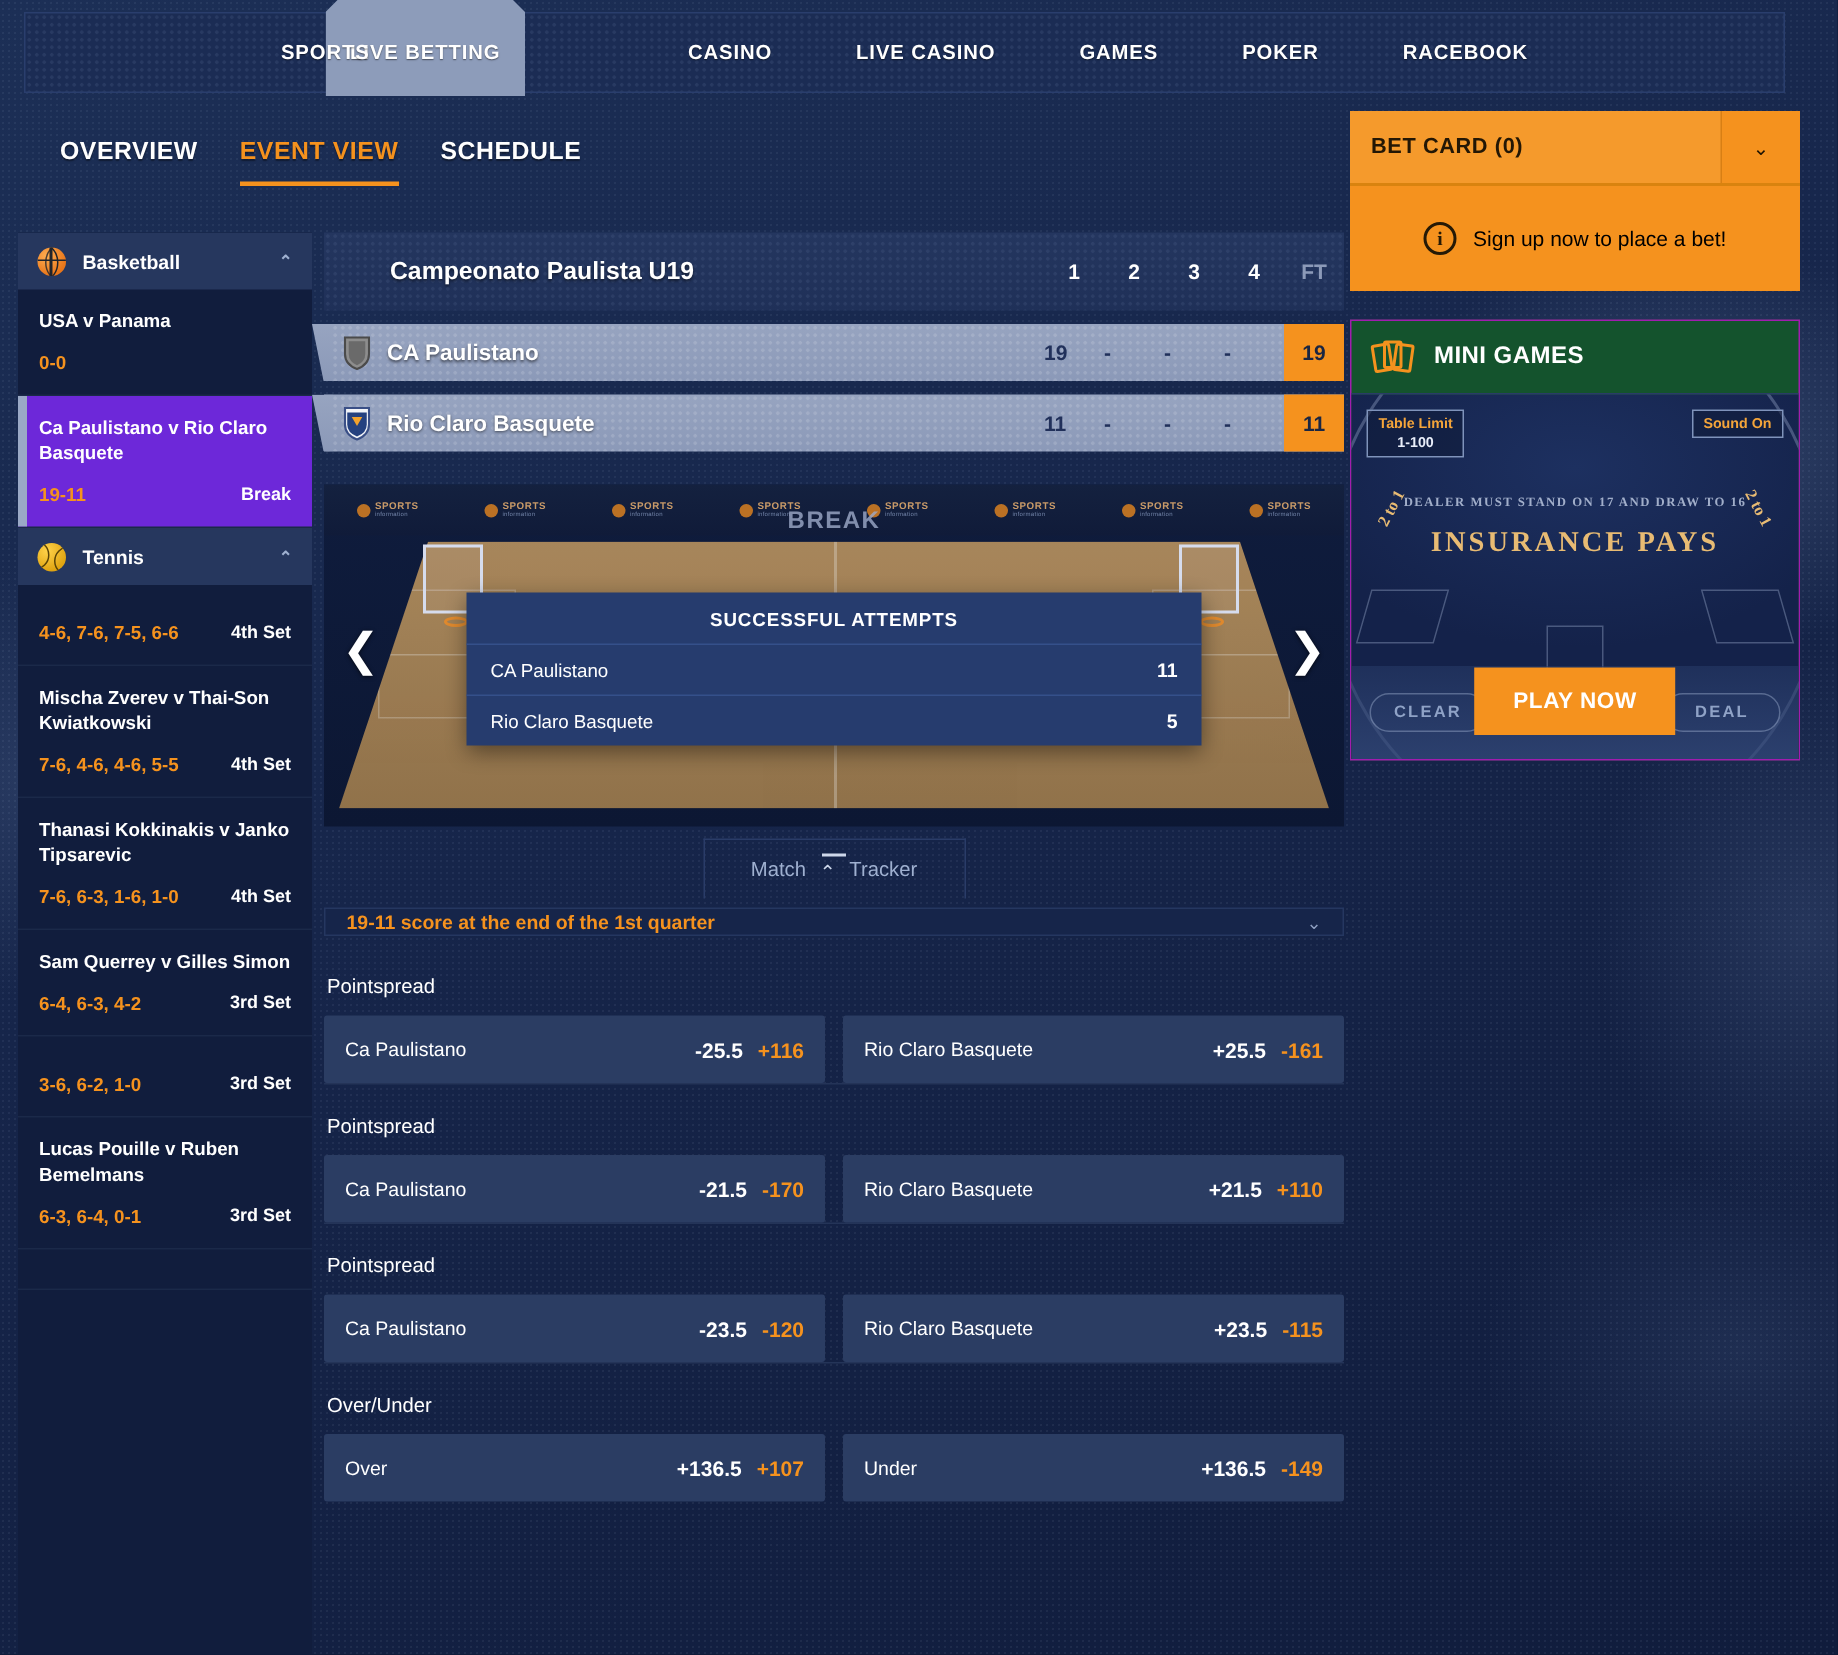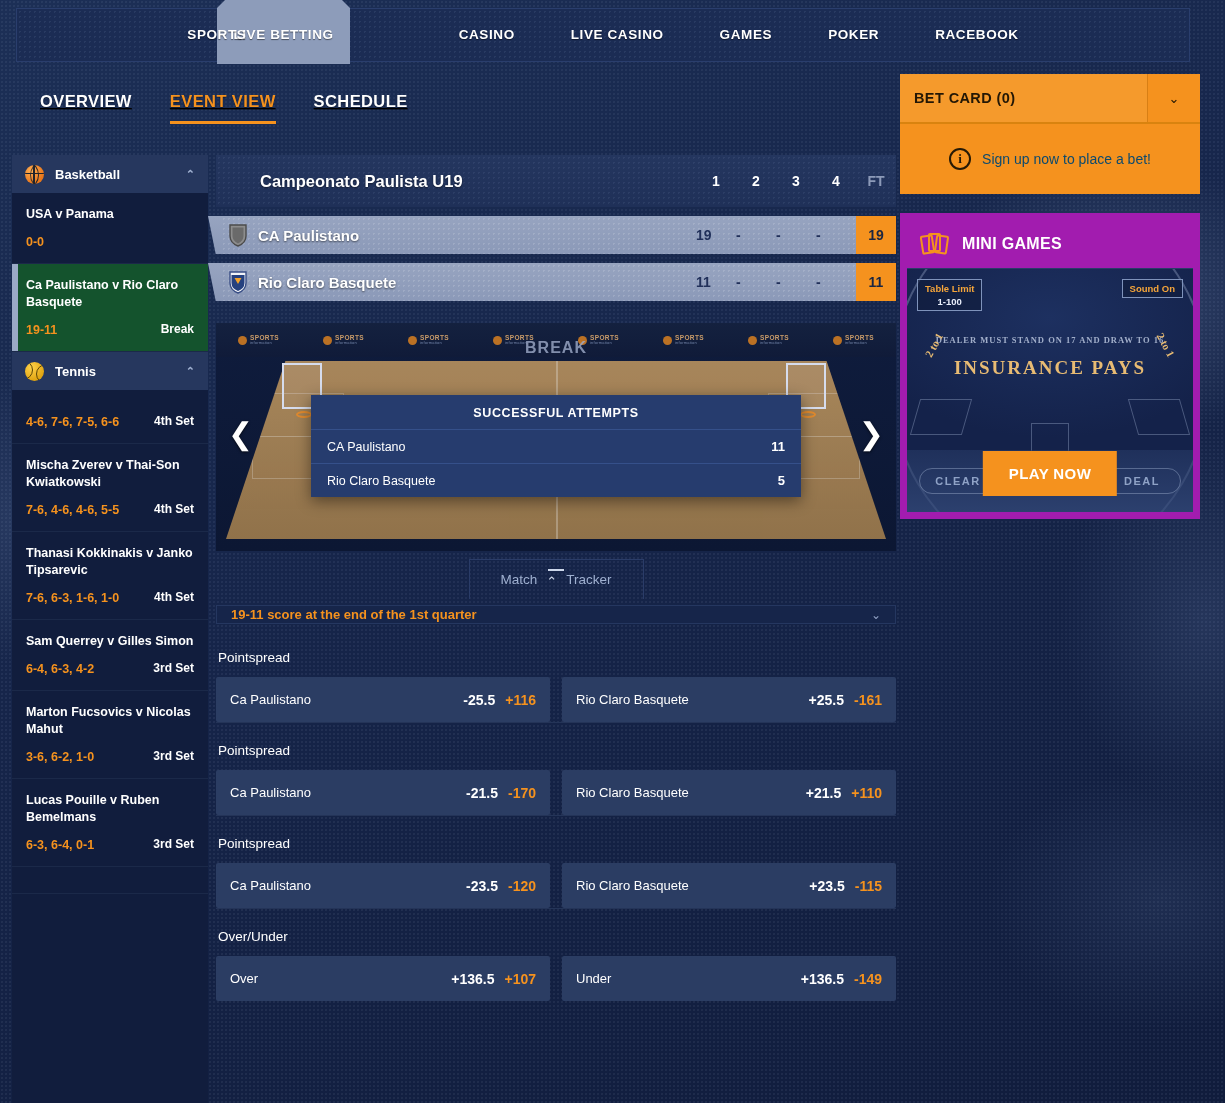--- a/index.html
+++ b/index.html
@@ -50,21 +50,21 @@
   }
   .nav-item.active {
     position: absolute; left: 200px; top: -9px;
     height: 64px; line-height: 70px;
     background: #8d9cba; color: #fff;
     width: 133px; text-align: center; padding: 0;
     clip-path: polygon(0 8px, 8px 0, calc(100% - 8px) 0, 100% 8px, 100% 100%, 0 100%);
   }
 
   
-  .subnav { position:absolute; left: 40px; top: 92px; display: flex; gap: 38px; align-items: flex-start; text-decoration: underline; }
+  .subnav { position:absolute; left: 40px; top: 92px; display: flex; gap: 28px; align-items: flex-start; }
   .subnav-item {
     color: #fff; font-size: 16.5px; font-weight: bold; letter-spacing:.4px;
     cursor: pointer; padding-bottom: 10px; text-shadow: 0 1px 1px rgba(0,0,0,.4);
   }
   .subnav-item.active { color: #f5921e; border-bottom: 3px solid #f5921e; }
 
   
   .sidebar {
     position:absolute; left: 12px; top: 155px; width: 196px; height: 948px;
     background: #111d3d; overflow: hidden;
@@ -93,21 +93,21 @@
     background: radial-gradient(circle at 34% 28%, #ffd24a, #e0a411 72%);
     overflow:hidden;
   }
   .tennisball .tarc{position:absolute; width:20px;height:20px;border:1.8px solid #5a4406;border-radius:50%; left:-12px; top:-2px;}
   .tennisball .tarc2{position:absolute; width:20px;height:20px;border:1.8px solid #5a4406;border-radius:50%; right:-12px; top:2px;}
 
   .ev {
     padding: 13px 14px 13px 14px; border-bottom: 1px solid #1b2949;
     cursor:pointer; position:relative;
   }
-  .ev.selected { background:#14532d; }
+  .ev.selected { background:#6d28d9; }
   .ev.selected::before{
     content:""; position:absolute; left:0; top:0; bottom:0; width:6px; background:#9aa9c6;
   }
   .ev-title { color:#fff; font-size: 12.5px; font-weight:bold; line-height:17px; }
   .ev-meta { display:flex; justify-content:space-between; align-items:flex-start; margin-top:11px; gap:6px;}
   .ev-score { color:#f5921e; font-size:12.5px; font-weight:bold; line-height:16px; max-width:105px;}
   .ev-status { color:#fff; font-size:12px; font-weight:bold; white-space:nowrap; }
 
   
   .center { position:absolute; left:216px; top:155px; width:680px; }
@@ -257,23 +257,23 @@
   }
   .betcard-body{
     border-top:2px solid #d9830f;
     height:72px; display:flex; align-items:center; justify-content:center; gap:11px;
   }
   .betcard-body .info{
     width:22px;height:22px;border:2px solid #261a06;border-radius:50%;
     display:flex;align-items:center;justify-content:center;color:#261a06;
     font-size:13px;font-weight:bold;font-family:"Liberation Serif",serif;flex:none;
   }
-  .betcard-body .msg{ color:#0c4a6e; font-size:14px; }
-
-  .minigames{ margin-top: 19px; background:#a21caf; border:7px solid #a21caf; }
+  .betcard-body .msg{ color:#000000; font-size:14px; }
+
+  .minigames{ margin-top: 19px; background:#14532d; border:1px solid #a21caf; }
   .mg-head{ height:48px; display:flex; align-items:center; gap:13px; padding: 0 14px; }
   .mg-head .ttl{ color:#fff; font-size:16px; font-weight:bold; letter-spacing:.3px;}
   .cards-icon{ width:28px; height:24px; position:relative; flex:none;}
   .cards-icon i{
     position:absolute; width:13px; height:19px; border:2px solid #f5921e; border-radius:2px; display:block;
   }
   .cards-icon i:nth-child(1){ left:0; top:3px; transform: rotate(-9deg); }
   .cards-icon i:nth-child(2){ left:7px; top:1px; }
   .cards-icon i:nth-child(3){ left:14px; top:3px; transform: rotate(8deg); }
 
@@ -407,21 +407,20 @@
       </div>
     </div>
     <div class="ev">
       <div class="ev-title">Sam Querrey v Gilles Simon</div>
       <div class="ev-meta">
         <div class="ev-score">6-4, 6-3, 4-2</div>
         <div class="ev-status">3rd Set</div>
       </div>
     </div>
     <div class="ev">
-      <div class="ev-title">Marton Fucsovics v Nicolas Mahut</div>
       <div class="ev-meta">
         <div class="ev-score">3-6, 6-2, 1-0</div>
         <div class="ev-status">3rd Set</div>
       </div>
     </div>
     <div class="ev">
       <div class="ev-title">Lucas Pouille v Ruben Bemelmans</div>
       <div class="ev-meta">
         <div class="ev-score">6-3, 6-4, 0-1</div>
         <div class="ev-status">3rd Set</div>

